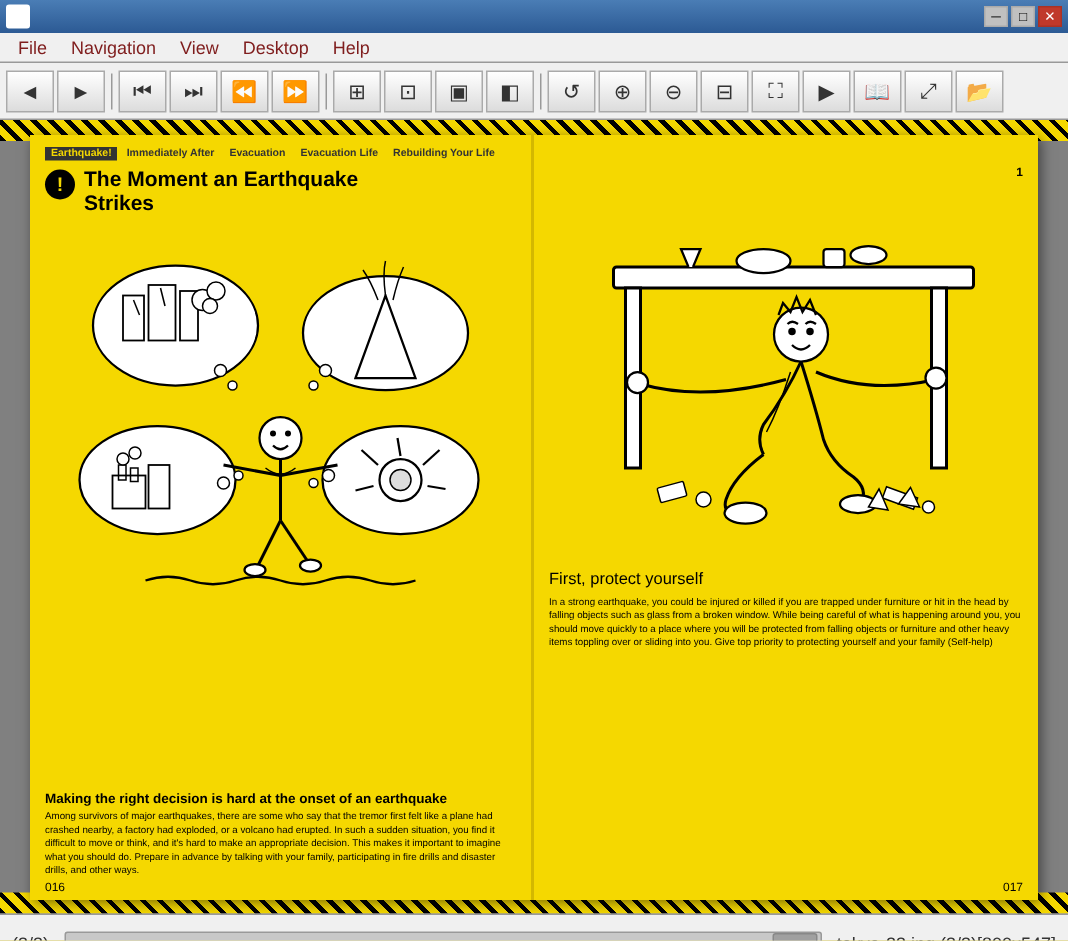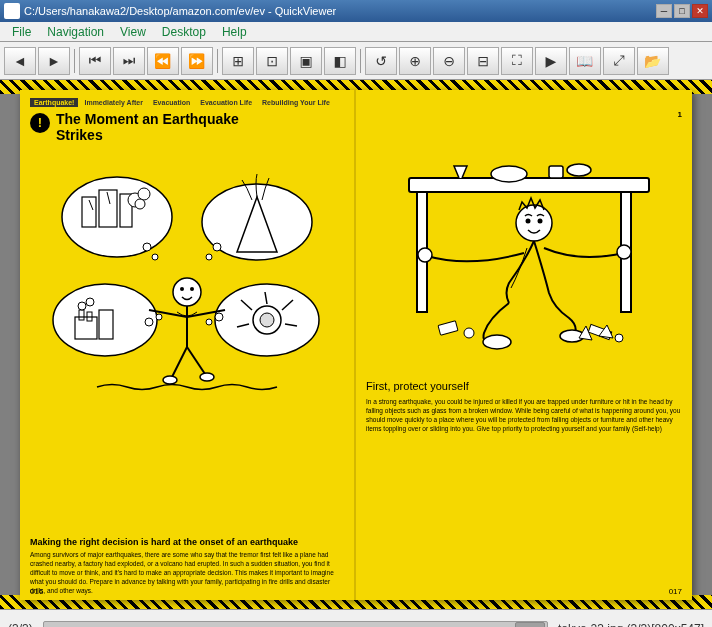--- a/index.html
+++ b/index.html
@@ -56,21 +56,21 @@
       height: 20px;
       display: flex;
       align-items: center;
       padding: 0 4px;
       border-bottom: 1px solid #999;
     }
     .menu-item {
       padding: 2px 8px;
       font-size: 12px;
       cursor: pointer;
-      color: #15803d;
+      color: #7f1d1d;
     }
 
     
     .toolbar {
       background: #f0f0f0;
       height: 38px;
       display: flex;
       align-items: center;
       padding: 2px 4px;
       gap: 2px;
@@ -186,21 +186,21 @@
       height: 260px;
       position: relative;
       display: flex;
       align-items: center;
       justify-content: center;
     }
 
     
     .bottom-text-area {
       position: absolute;
-      bottom: 4px;
+      bottom: 14px;
       left: 10px;
       right: 10px;
     }
     .bottom-title {
       font-size: 9px;
       font-weight: bold;
       color: #000;
       margin-bottom: 3px;
     }
     .bottom-body {
@@ -301,21 +301,20 @@
       right: 2px;
       top: 0;
     }
   </style>
 </head>
 <body>
 
 <div class="title-bar">
   <div class="title-bar-left">
     <div class="title-icon"></div>
-    <span class="title-text">C:/Users/hanakawa2/Desktop/amazon.com/ev/ev - QuickViewer</span>
   </div>
   <div class="title-controls">
     <div class="title-btn min-btn">─</div>
     <div class="title-btn max-btn">□</div>
     <div class="title-btn close-btn">✕</div>
   </div>
 </div>
 
 <div class="menu-bar">
   <span class="menu-item">File</span>

